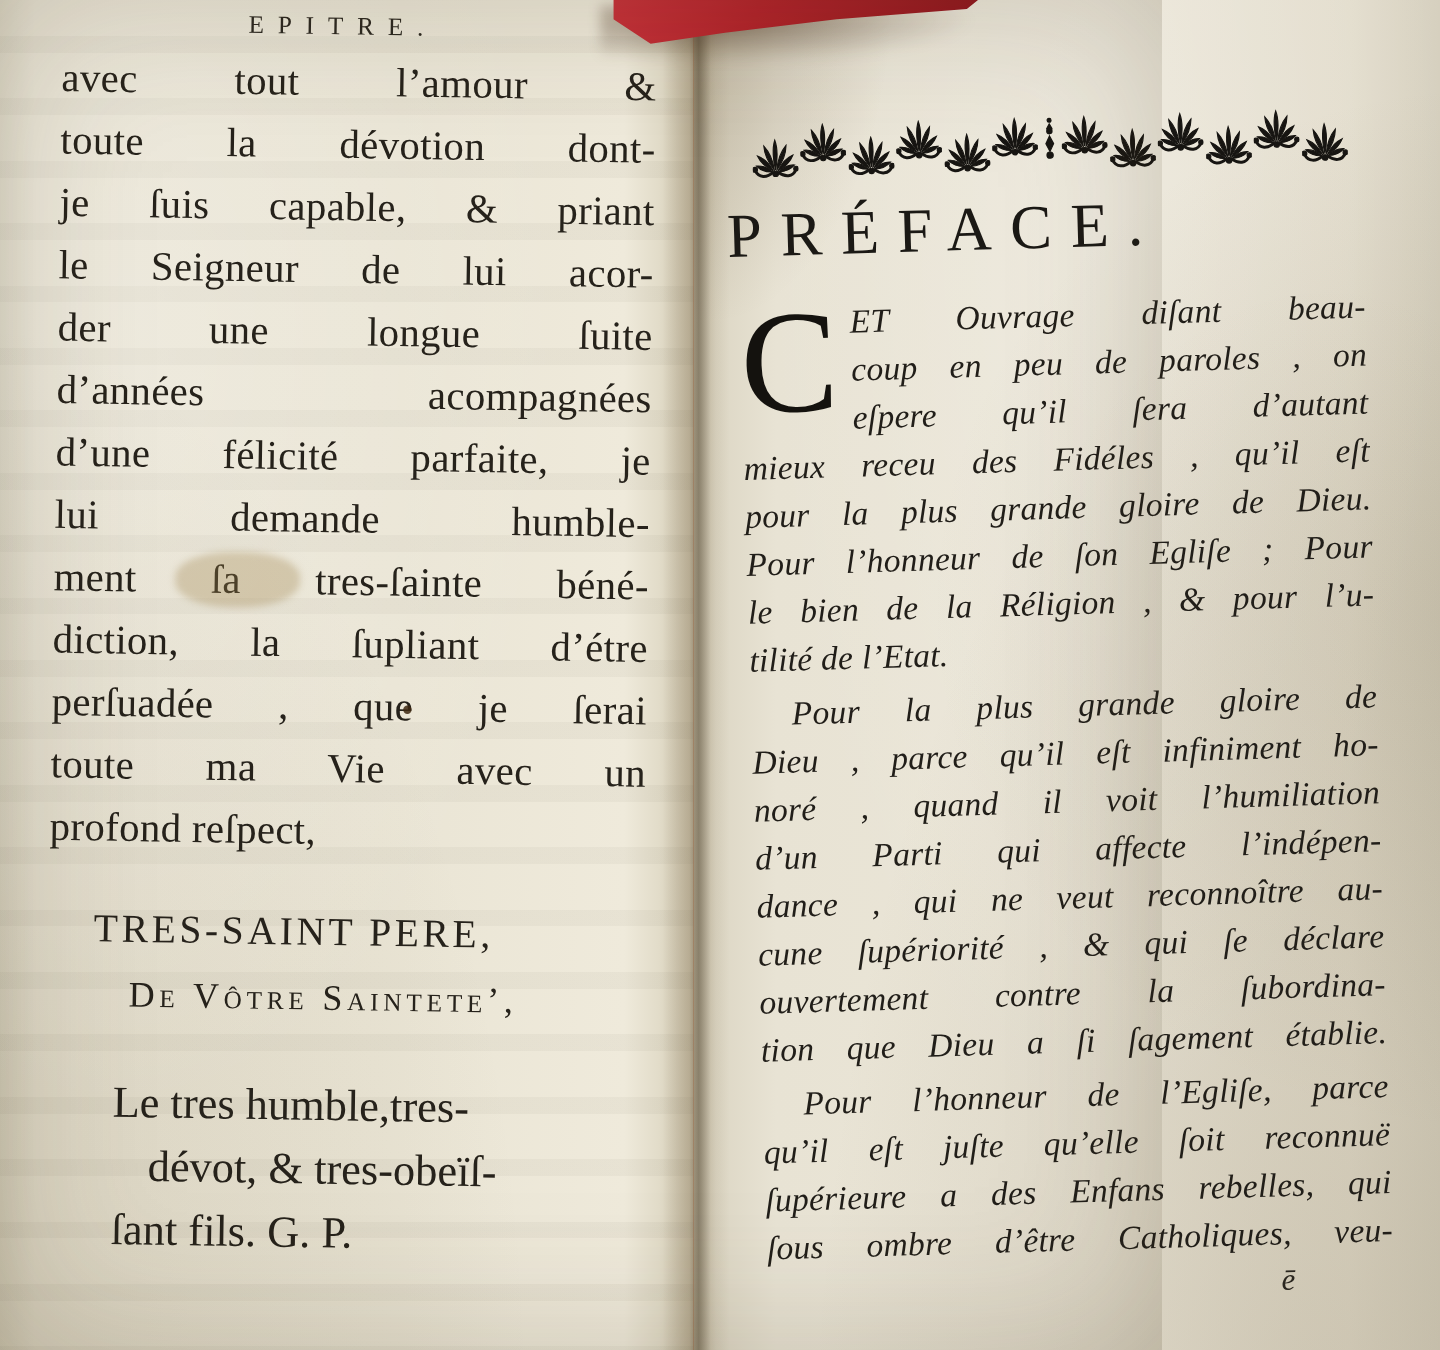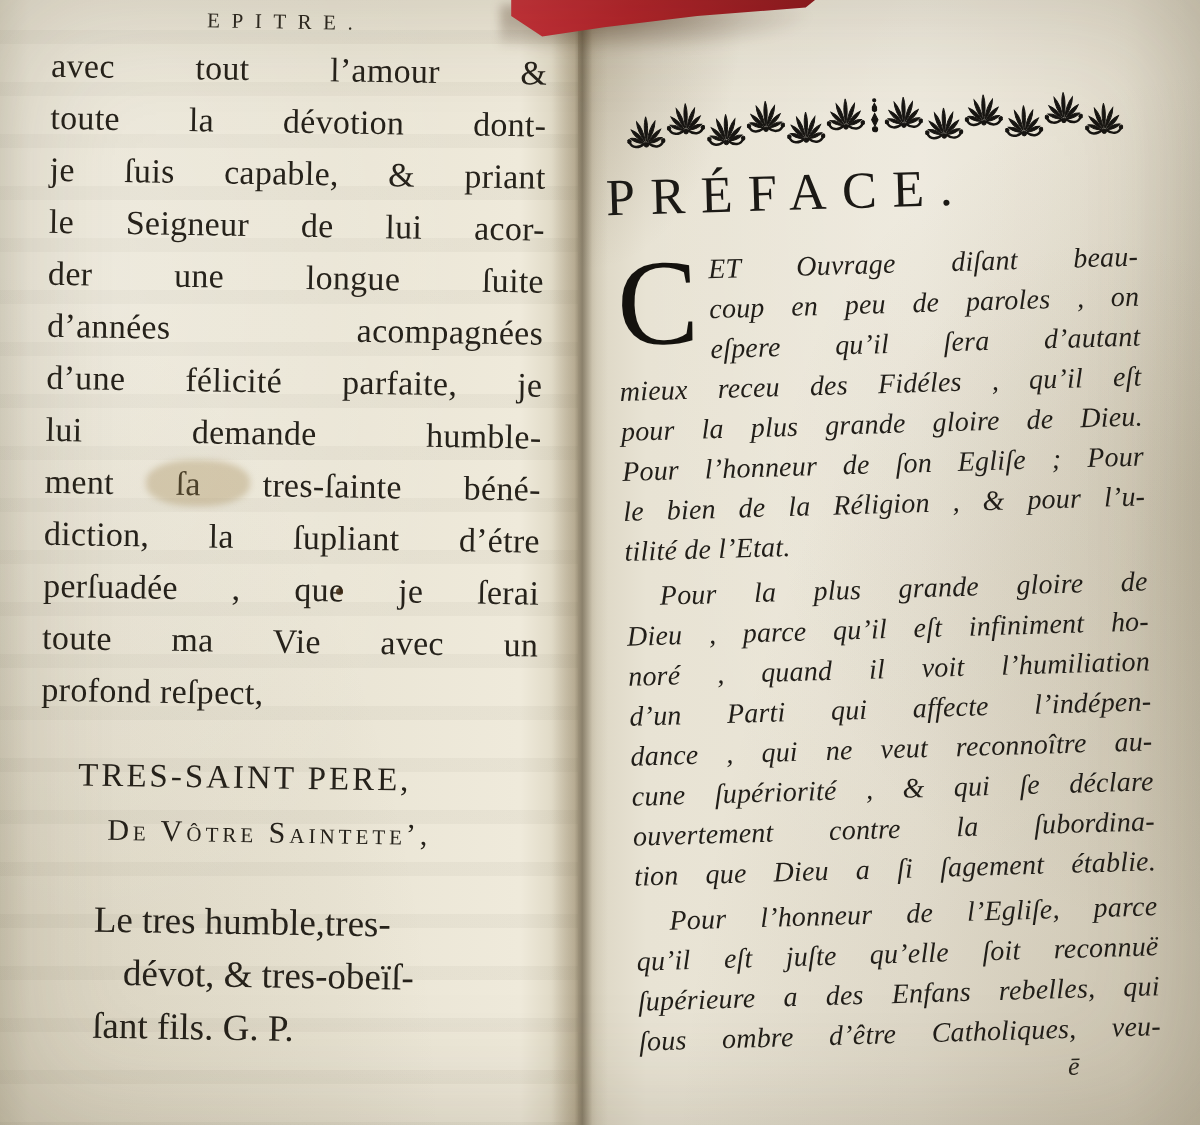--- a/index.html
+++ b/index.html
@@ -1,17 +1,17 @@
 <!DOCTYPE html>
 <html><head>
 <meta charset="utf-8">
 <style>
   html,body{margin:0;padding:0;}
   body{width:1200px;height:1125px;overflow:hidden;background:#3a3128;}
-  .scene{position:relative;width:1200px;height:1125px;background:#c2410c;
+  .scene{position:relative;width:968px;height:1125px;background:#c2410c;
          font-family:"Liberation Serif","DejaVu Serif",serif;color:#26221b;}
 
   
   .page{position:absolute;top:0;height:1125px;}
   .page-left{left:0;width:578px;
     background:linear-gradient(90deg,#ddd8c6 0%,#e9e4d4 5%,#eae5d5 58%,#efeadb 90%,#e2dcc9 95%,#c9c0a9 100%);}
   .page-left::before{content:"";position:absolute;inset:0;
     background:
       radial-gradient(ellipse at 18% 25%, rgba(255,255,255,.22), transparent 55%),
       radial-gradient(ellipse at -5% 105%, rgba(115,100,65,.16), transparent 55%),

